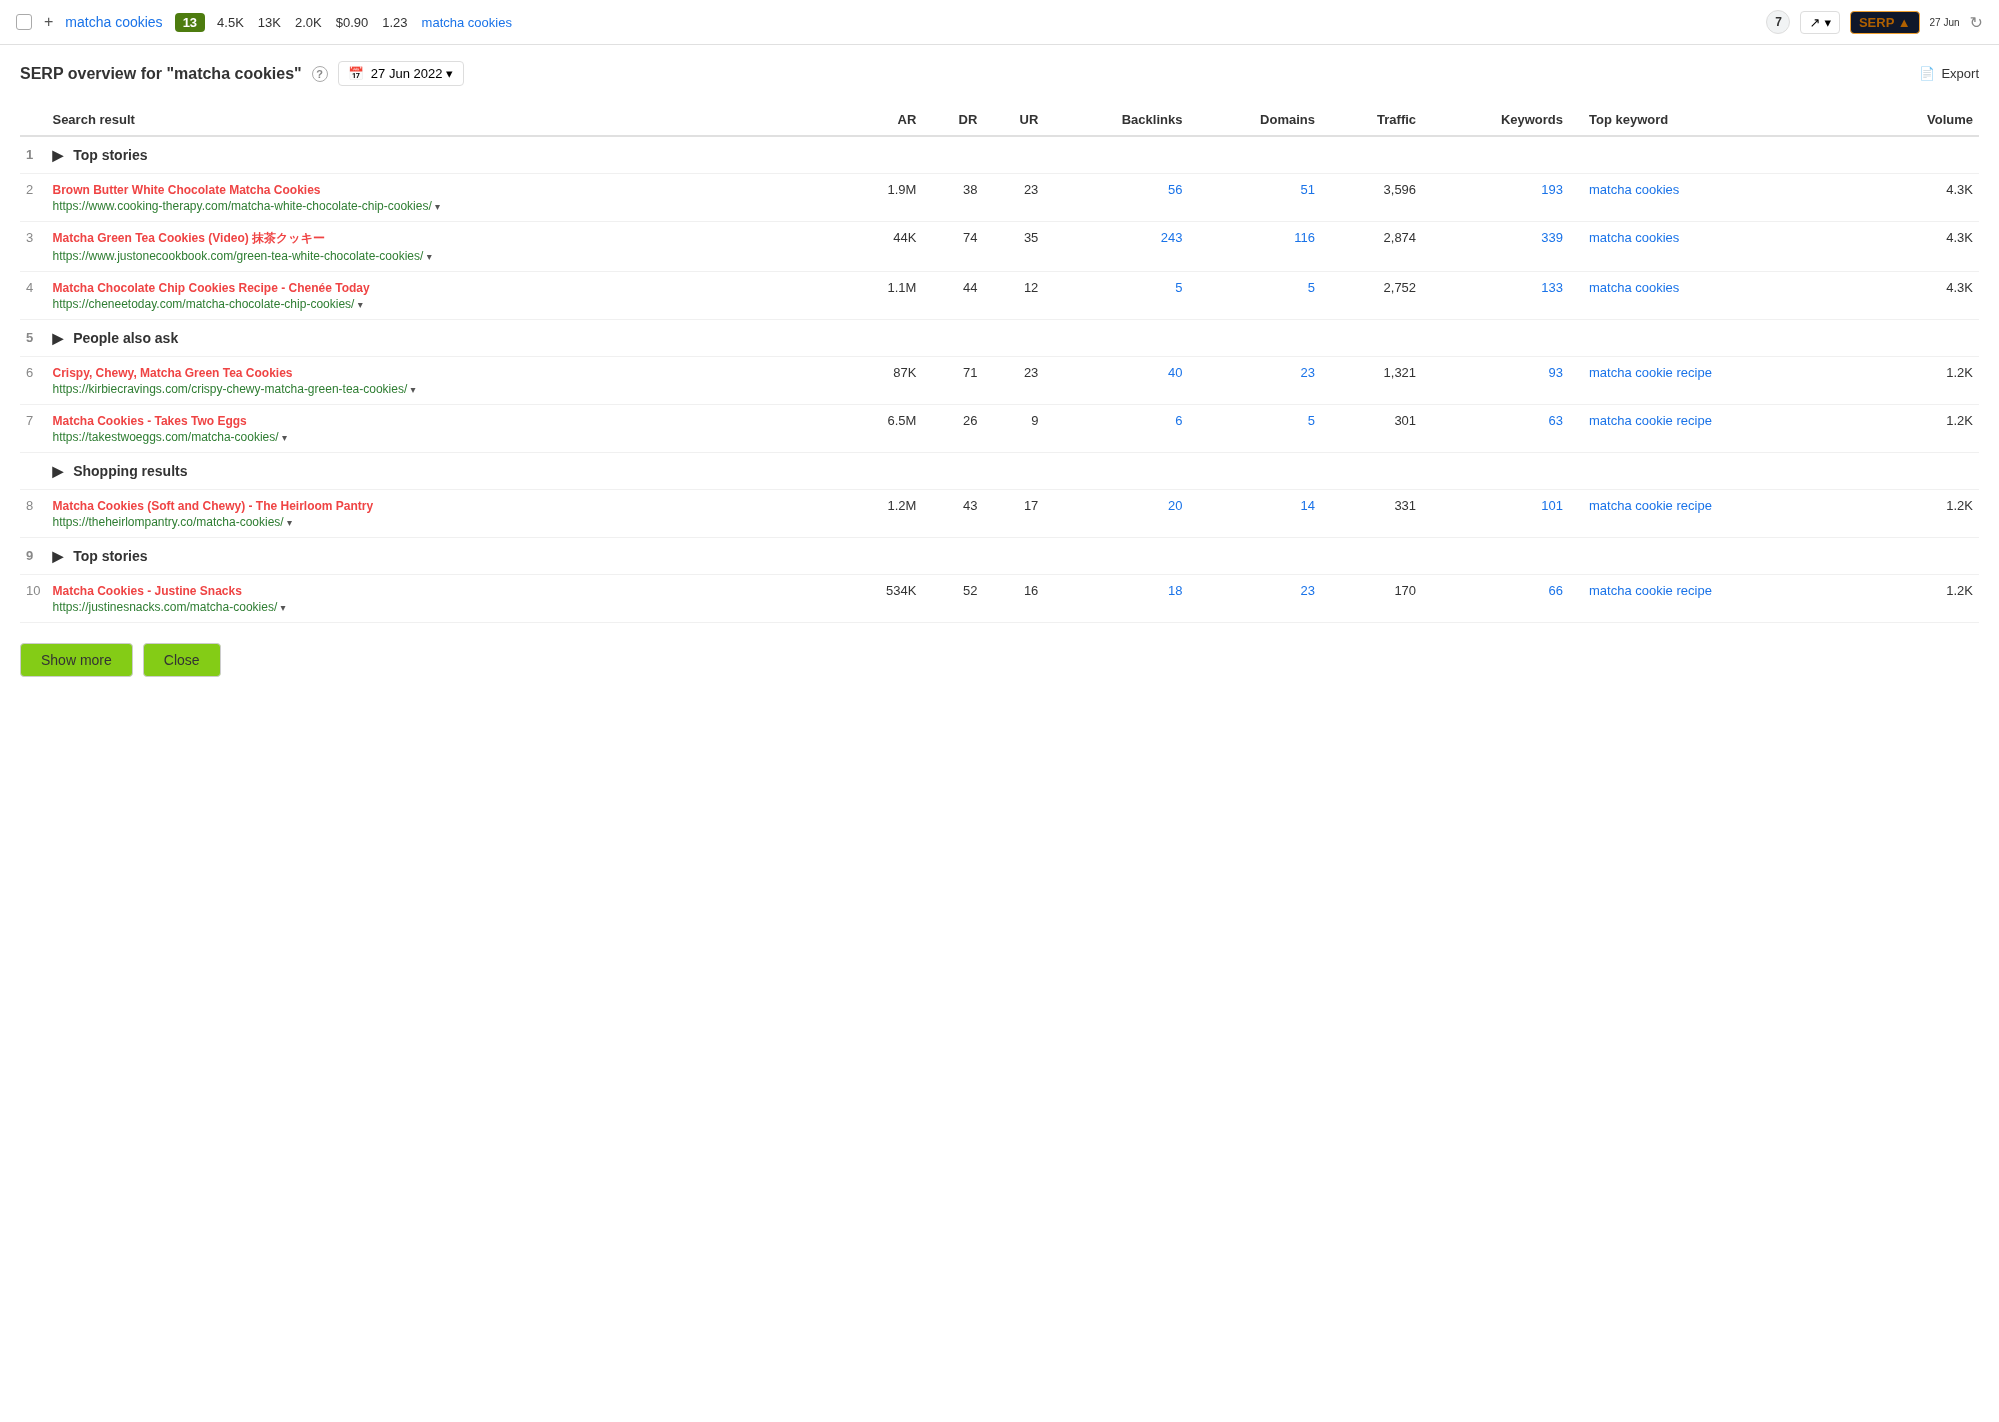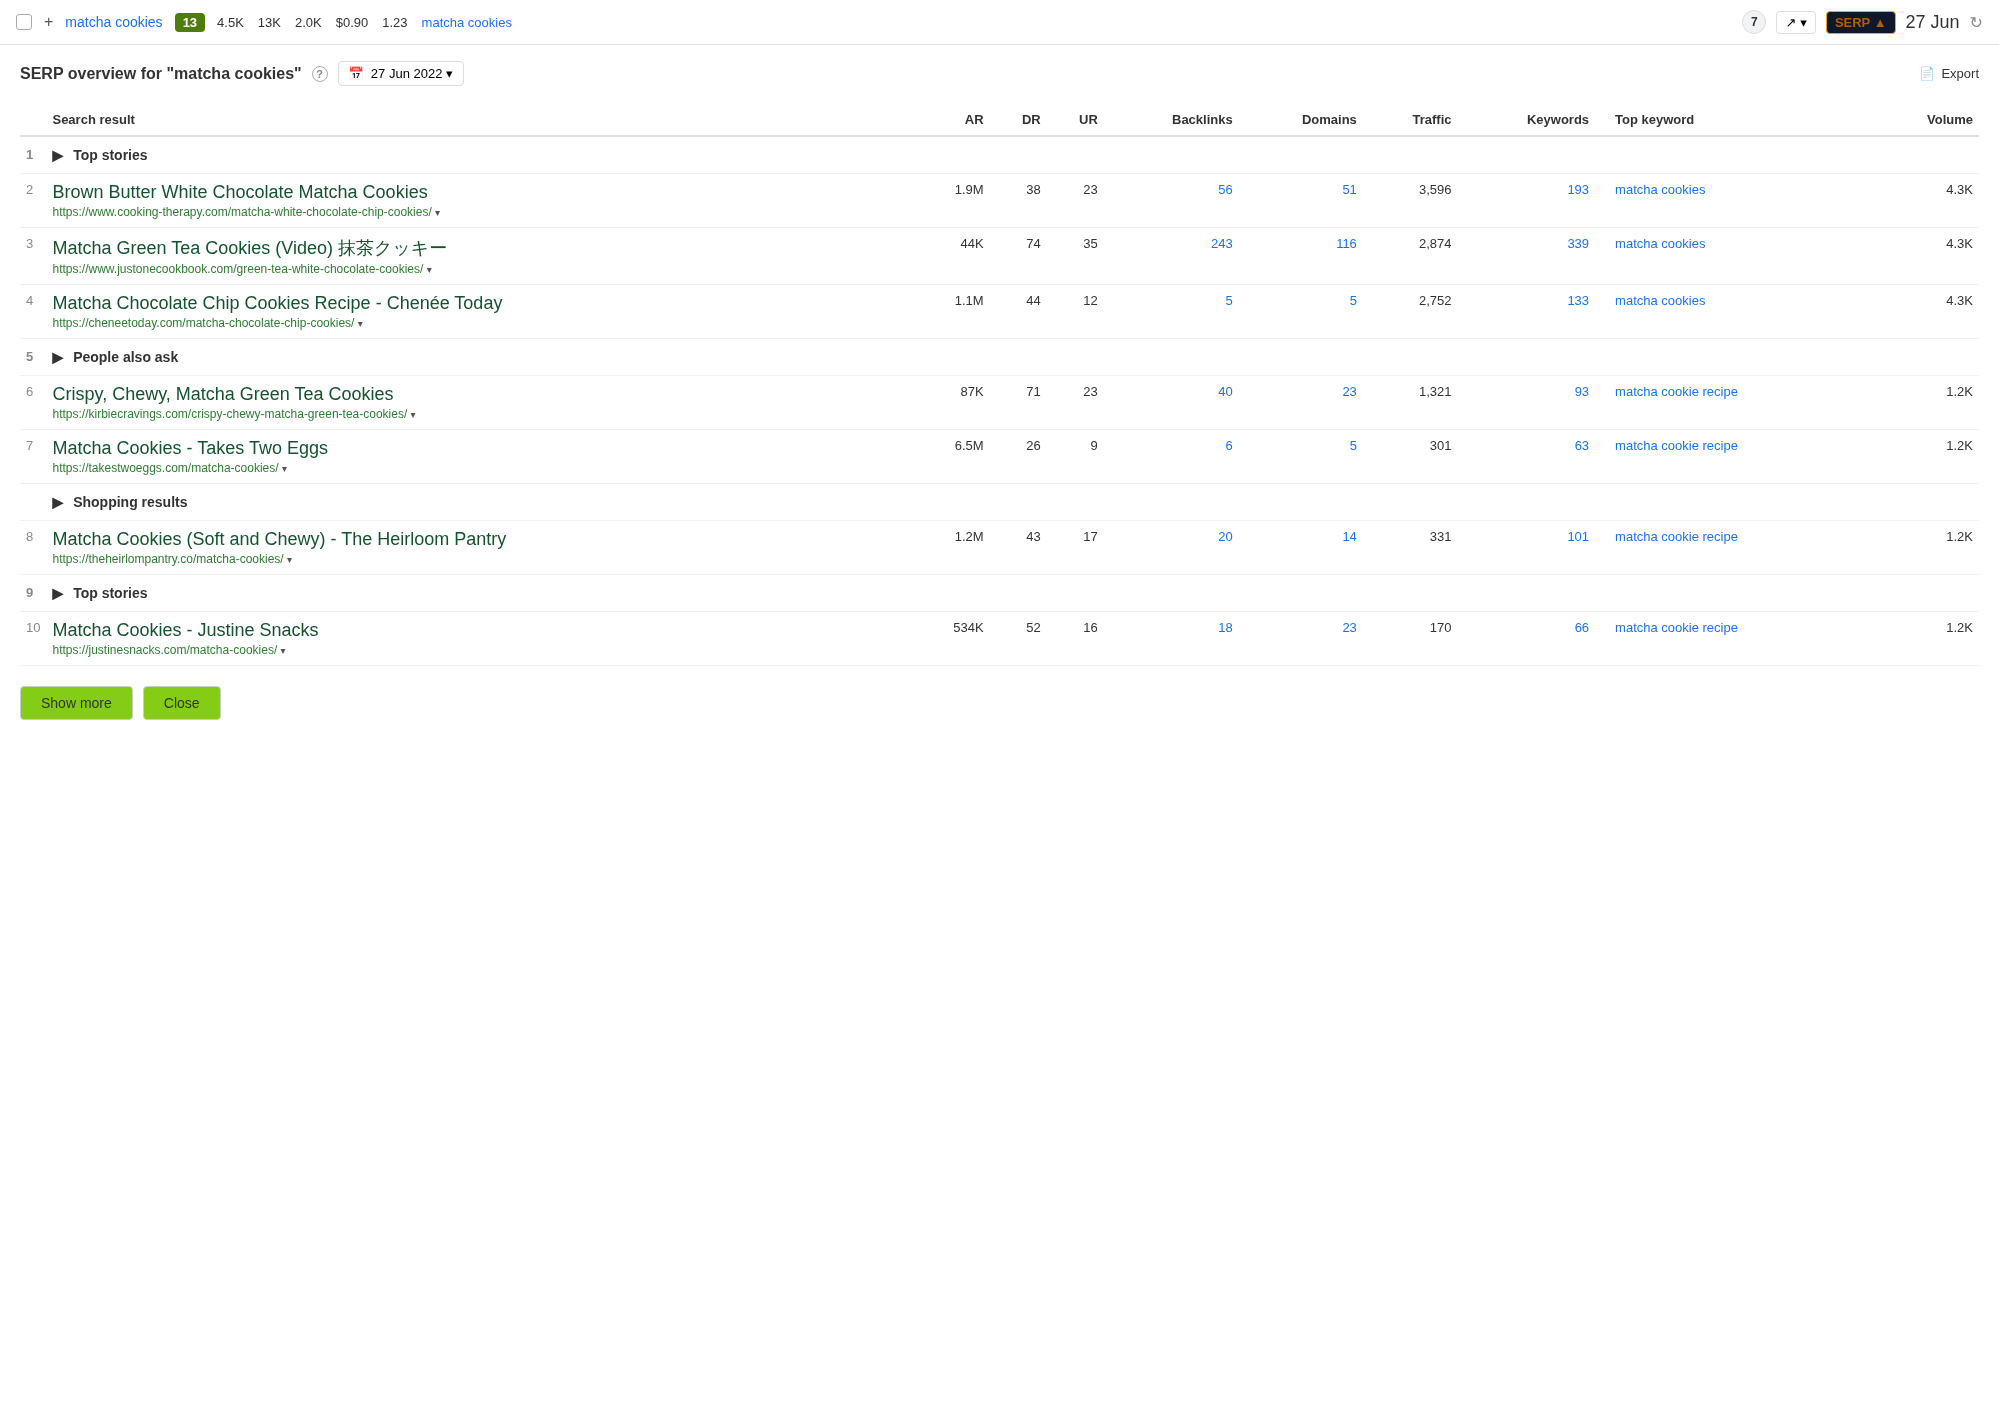--- a/index.html
+++ b/index.html
@@ -85,21 +85,21 @@
       border: 1px solid #f0a030;
       border-radius: 4px;
       padding: 3px 8px;
       font-size: 13px;
       cursor: pointer;
       background: #0f172a;
       color: #b06000;
       font-weight: 600;
     }
     .date-text {
-      font-size: 18px;
+      font-size: 10px;
       color: #333;
     }
     .refresh-icon {
       color: #888;
       font-size: 16px;
       cursor: pointer;
     }
 
     
     .main-content {
@@ -175,24 +175,25 @@
     }
     .serp-table td.right {
       text-align: right;
     }
     .serp-table .row-num {
       color: #888;
       font-size: 13px;
       width: 20px;
     }
     .link-title {
-      color: #14532d;
-      font-size: 18px;
+      color: #ef4444;
+      font-size: 12px;
       text-decoration: none;
       cursor: pointer;
+      font-weight: bold;
     }
     .link-url {
       color: #2e7d32;
       font-size: 12px;
       display: block;
       margin-top: 2px;
     }
     .link-url .dropdown-arrow {
       color: #555;
       font-size: 10px;

